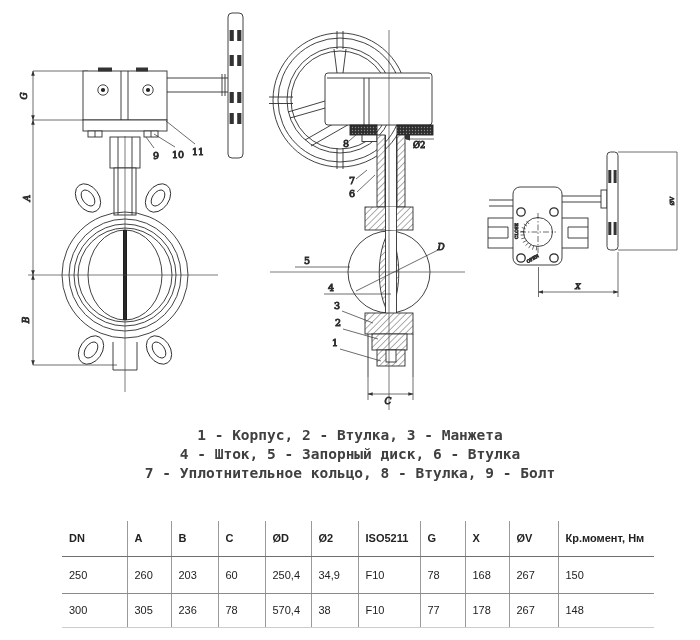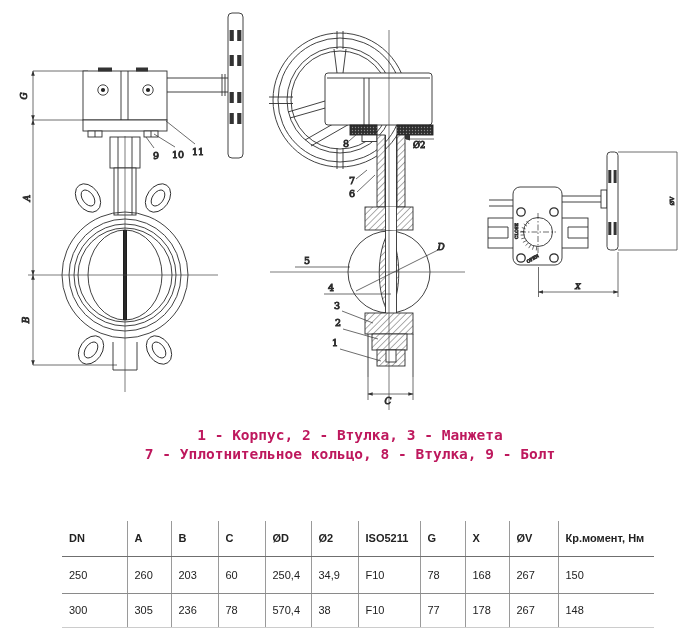--- a/index.html
+++ b/index.html
@@ -1,21 +1,21 @@
 <!DOCTYPE html>
 <html><head>
 <meta charset="utf-8">
 <style>
   html,body{margin:0;padding:0;background:#fff;width:700px;height:640px;overflow:hidden;}
   #stage{position:relative;width:700px;height:640px;background:#ffffff;
          font-family:"Liberation Sans", sans-serif;color:#1f1f1f;}
   svg text{font-family:"DejaVu Serif", serif;fill:#222;}
   .legend{position:absolute;left:0;top:426px;width:700px;text-align:center;
           font-family:"DejaVu Sans Mono", monospace;font-weight:bold;
-          font-size:14.5px;line-height:18.8px;color:#be185d;letter-spacing:0;}
+          font-size:14.5px;line-height:18.8px;color:#404040;letter-spacing:0;}
   table.spec{position:absolute;left:62px;top:521px;width:592px;border-collapse:collapse;
           table-layout:fixed;font-size:11px;color:#222;}
   table.spec th{font-weight:bold;text-align:left;}
   table.spec th,table.spec td{padding:0 0 0 7px;vertical-align:middle;
           border-left:1px solid #9a9a9a;white-space:nowrap;overflow:hidden;}
   table.spec th:first-child,table.spec td:first-child{border-left:none;}
   table.spec thead tr{height:35px;}
   table.spec thead th{border-bottom:1.5px solid #6f6f6f;}
   tr.r1{height:37px;}
   tr.r1 td{border-bottom:1.5px solid #8a8a8a;}
@@ -299,20 +299,21 @@
         <line x1="618" y1="252" x2="618" y2="297"></line>
         <line x1="538.5" y1="292" x2="618" y2="292" marker-start="url(#arr)" marker-end="url(#arr)"></line>
       </g>
       <text x="578" y="289" font-size="7.5" font-style="italic" text-anchor="middle">X</text>
     </g>
   </svg>
 
   
   <div class="legend">
     <div>1 - Корпус, 2 - Втулка, 3 - Манжета</div>
+    <div>4 - Шток, 5 - Запорный диск, 6 - Втулка</div>
     <div>7 - Уплотнительное кольцо, 8 - Втулка, 9 - Болт</div>
   </div>
 
   
   <table class="spec">
     <colgroup>
       <col style="width:65px">
         <col style="width:44px">
         <col style="width:47px">
       <col style="width:47px">

